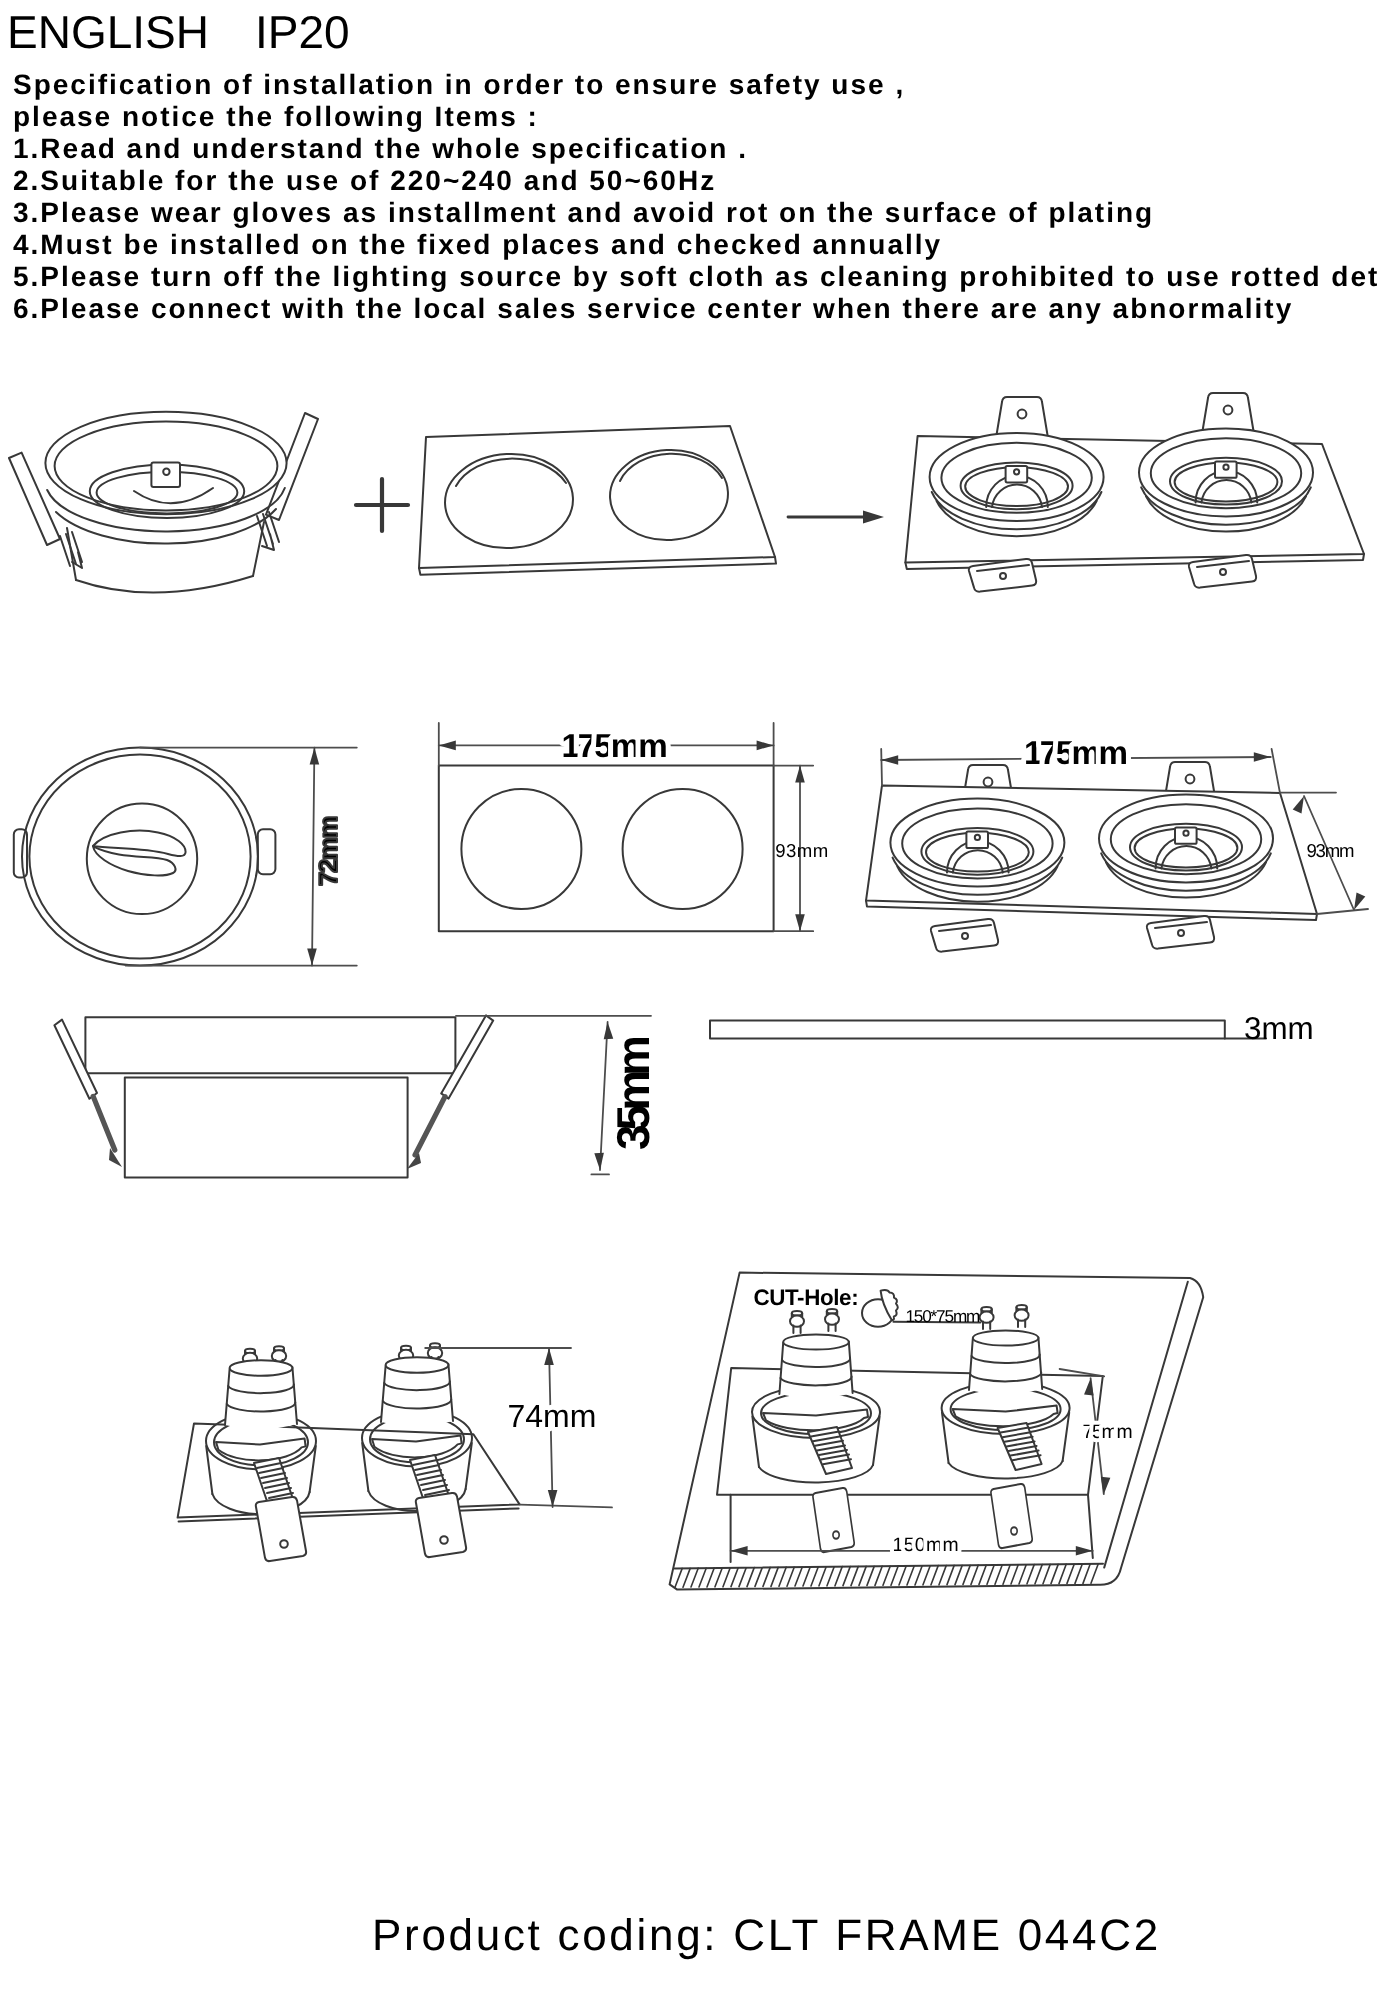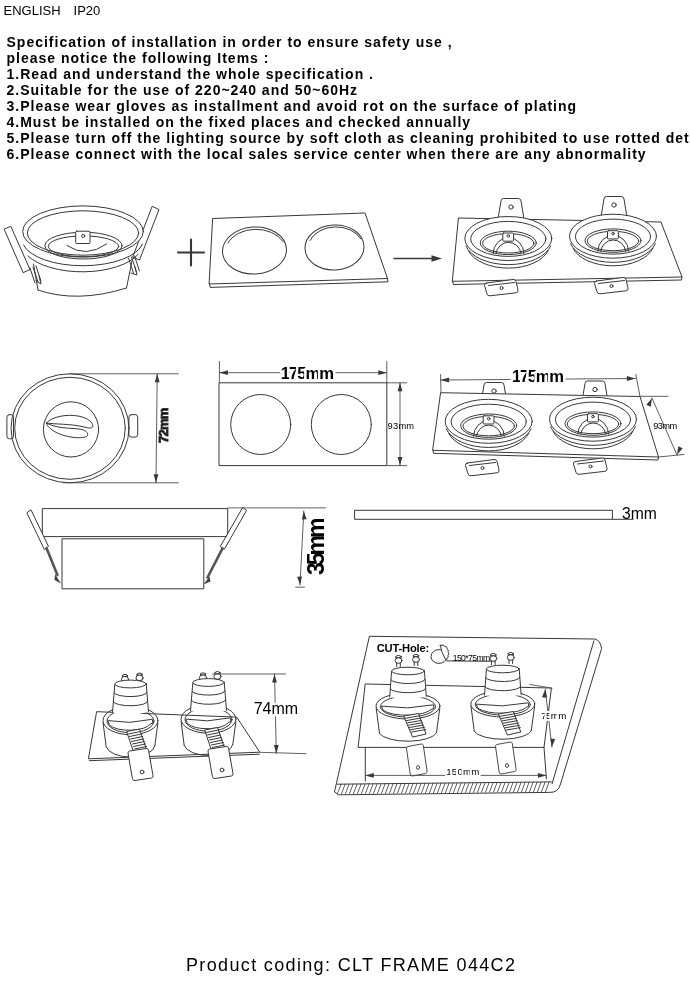--- a/index.html
+++ b/index.html
@@ -4,30 +4,30 @@
 <style>
   html,body{margin:0;padding:0;background:#fff;}
   body{width:690px;height:1000px;position:relative;overflow:hidden;will-change:transform;
        font-family:"Liberation Sans",sans-serif;color:#000;}
   .t{position:absolute;white-space:pre;}
   svg{position:absolute;left:0;top:0;}
   svg text{font-family:"Liberation Sans",sans-serif;fill:#000;}
 </style>
 </head>
 <body>
-<div class="t" style="left:3.5px;top:2.5px;font-size:13px;">ENGLISH  IP20</div>
+<div class="t" style="left:3.5px;top:2.5px;font-size:23px;">ENGLISH  IP20</div>
 <div class="t" style="left:6.5px;top:34.2px;font-size:14px;line-height:16px;letter-spacing:1px;font-weight:bold;">Specification of installation in order to ensure safety use ,
 please notice the following Items :
 1.Read and understand the whole specification .
 2.Suitable for the use of 220~240 and 50~60Hz
 3.Please wear gloves as installment and avoid rot on the surface of plating
 4.Must be installed on the fixed places and checked annually
 5.Please turn off the lighting source by soft cloth as cleaning prohibited to use rotted detergent
 6.Please connect with the local sales service center when there are any abnormality</div>
-<div class="t" style="left:186px;top:954.7px;font-size:18px;letter-spacing:1.35px;">Product coding: CLT FRAME 044C2</div>
+<div class="t" style="left:186px;top:954.7px;font-size:22px;letter-spacing:1.35px;">Product coding: CLT FRAME 044C2</div>
 
 <svg width="690" height="1000" viewBox="0 0 690 1000" fill="none" stroke="#383838" stroke-width="1" stroke-linecap="round" stroke-linejoin="round">
 <defs>
 
 <g id="bowl">
   <ellipse cx="0" cy="0" rx="43.5" ry="22" fill="#fff"></ellipse>
   <ellipse cx="0" cy="0.4" rx="37.6" ry="17.5"></ellipse>
   <path d="M -42.4,7.5 A 43.5 24 0 0 0 42.4,7.5"></path>
   <path d="M -40,12 A 41.5 24 0 0 0 40,12"></path>
   <ellipse cx="0" cy="4.4" rx="28" ry="11.7"></ellipse>

